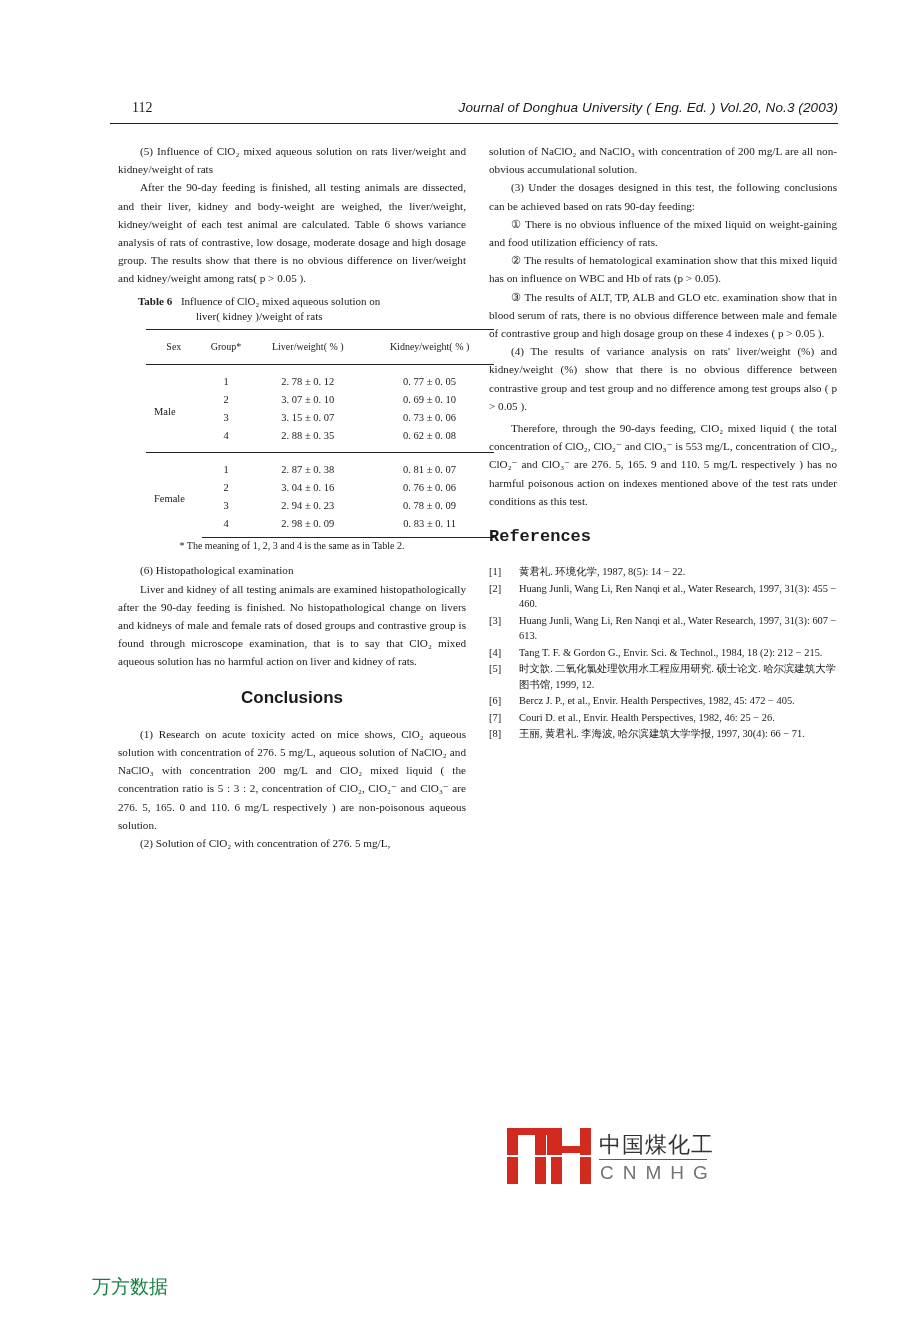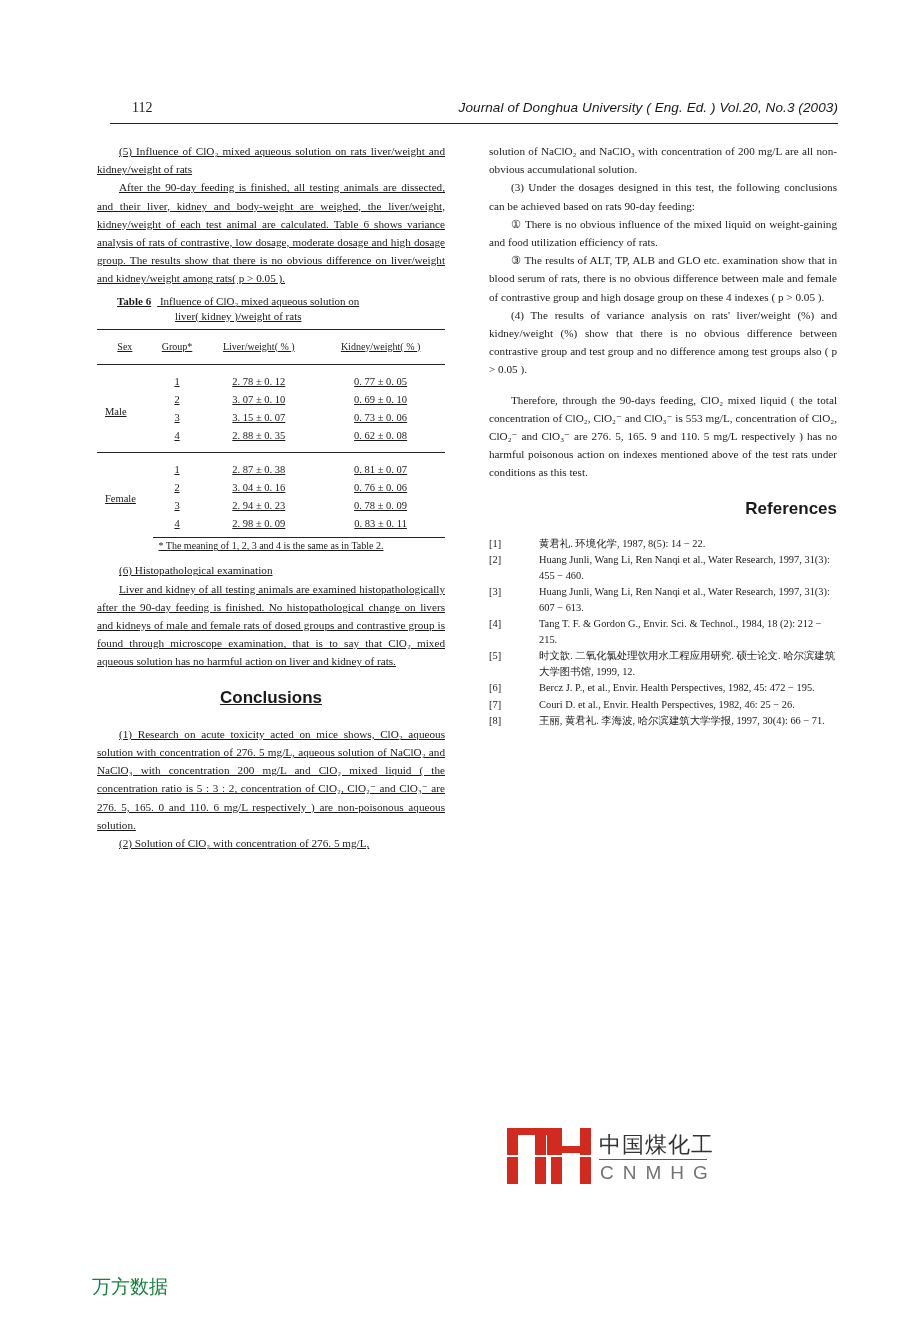--- a/index.html
+++ b/index.html
@@ -6,43 +6,43 @@
   body {
     width: 904px; height: 1320px; background: #ffffff; position: relative; overflow: hidden;
     font-family: "Liberation Serif", "DejaVu Serif", serif; color: #1a1a1a;
   }
   .header { position: absolute; left: 110px; top: 96px; width: 728px; height: 28px; }
   .page-num { position: absolute; left: 22px; top: 4px; font-size: 14px; }
   .journal { position: absolute; right: 0; top: 4px; font-family: "Liberation Sans", "DejaVu Sans", sans-serif; font-style: italic; font-size: 13.5px; letter-spacing: 0.1px; text-align: right; }
   .header-rule { position: absolute; left: 0; right: 0; bottom: 0; border-bottom: 1.6px solid #222; }
 
   .col { position: absolute; top: 142px; width: 348px; font-size: 11.2px; line-height: 18.2px; text-align: justify; }
-  .col-left { left: 97px; text-decoration: underline; }
+  .col-left { left: 118px; }
   .col-right { left: 489px; }
   p { margin: 0; }
   .ind { text-indent: 22px; }
 
   .table-caption { margin: 6px 0 4px 0; font-size: 11px; line-height: 15px; padding-left: 20px; text-indent: -0px; }
   .table-caption .lbl { font-weight: bold; margin-right: 6px; }
   .cap-line2 { padding-left: 58px; }
-  table.t6 { width: 100%; border-collapse: collapse; font-size: 10.5px; margin-top: 5px; }
+  table.t6 { width: 100%; border-collapse: collapse; font-size: 10.5px; margin-top: 5px; margin-left: 28px; }
   table.t6 thead tr th { font-weight: normal; padding: 8px 0 8px 0; border-top: 1.4px solid #222; border-bottom: 1px solid #222; text-align: center; font-size: 10px; }
   table.t6 td { padding: 0; height: 17px; text-align: center; font-size: 10.5px; }
   table.t6 tbody.male tr:first-child td { padding-top: 8px; }
   table.t6 tbody.female tr:first-child td { padding-top: 8px; border-top: 1px solid #222; }
   table.t6 tbody.female tr:last-child td { padding-bottom: 4px; border-bottom: 1.4px solid #222; }
   .sexcell { vertical-align: middle; text-align: left !important; padding-left: 8px !important; }
   .table-note { font-size: 10px; text-align: center; margin-top: 0; line-height: 15px; }
 
   .section-heading { font-family: "Liberation Sans", "DejaVu Sans", sans-serif; font-size: 17px; margin: 18px 0 18px 0; text-align: center; }
-  .section-heading.center { text-align: right; }
+  .section-heading.center { text-align: left; font-family: Liberation Mono, monospace; }
 
   .ref { display: flex; font-size: 10.4px; line-height: 15.5px; margin-bottom: 1px; text-align: left; }
   .ref .num { width: 30px; flex: none; }
-  .ref .txt { flex: 1; margin-left: 20px; }
+  .ref .txt { flex: 1; }
 
   .logo { position: absolute; left: 507px; top: 1128px; width: 210px; height: 60px; }
   .logo-mark { position: absolute; left: 0; top: 0; width: 84px; height: 56px; }
   .logo-cn { position: absolute; left: 92px; top: 2px; font-family: "DejaVu Sans", sans-serif; font-size: 22px; color: #333; letter-spacing: 1px; }
   .logo-rule { position: absolute; left: 92px; top: 31px; width: 108px; border-top: 1.5px solid #d32a1f; }
   .logo-en { position: absolute; left: 93px; top: 34px; font-family: "Liberation Sans", "DejaVu Sans", sans-serif; font-size: 19px; color: #737373; letter-spacing: 9px; }
 
   .watermark { position: absolute; left: 92px; top: 1274px; font-family: "DejaVu Sans", sans-serif; font-size: 19px; color: #15803d; }
 </style>
 </head>
@@ -128,23 +128,24 @@
   <h2 class="section-heading">Conclusions</h2>
 
   <p class="ind">(1) Research on acute toxicity acted on mice shows, ClO₂ aqueous solution with concentration of 276. 5 mg/L, aqueous solution of NaClO₂ and NaClO₃ with concentration 200 mg/L and ClO₂ mixed liquid ( the concentration ratio is 5 : 3 : 2, concentration of ClO₂, ClO₂⁻ and ClO₃⁻ are 276. 5, 165. 0 and 110. 6 mg/L respectively ) are non-poisonous aqueous solution.</p>
   <p class="ind">(2) Solution of ClO₂ with concentration of 276. 5 mg/L,</p>
 </div>
 
 <div class="col col-right">
   <p>solution of NaClO₂ and NaClO₃ with concentration of 200 mg/L are all non-obvious accumulational solution.</p>
   <p class="ind">(3) Under the dosages designed in this test, the following conclusions can be achieved based on rats 90-day feeding:</p>
   <p class="ind">① There is no obvious influence of the mixed liquid on weight-gaining and food utilization efficiency of rats.</p>
+  <p class="ind">② The results of hematological examination show that this mixed liquid has on influence on WBC and Hb of rats (p &gt; 0.05).</p>
   <p class="ind">③ The results of ALT, TP, ALB and GLO etc. examination show that in blood serum of rats, there is no obvious difference between male and female of contrastive group and high dosage group on these 4 indexes ( p &gt; 0.05 ).</p>
   <p class="ind">(4) The results of variance analysis on rats' liver/weight (%) and kidney/weight (%) show that there is no obvious difference between contrastive group and test group and no difference among test groups also ( p &gt; 0.05 ).</p>
-  <p class="ind" style="margin-top:12px">Therefore, through the 90-days feeding, ClO₂ mixed liquid ( the total concentration of ClO₂, ClO₂⁻ and ClO₃⁻ is 553 mg/L, concentration of ClO₂, ClO₂⁻ and ClO₃⁻ are 276. 5, 165. 9 and 110. 5 mg/L respectively ) has no harmful poisonous action on indexes mentioned above of the test rats under conditions as this test.</p>
+  <p class="ind" style="margin-top:4px">Therefore, through the 90-days feeding, ClO₂ mixed liquid ( the total concentration of ClO₂, ClO₂⁻ and ClO₃⁻ is 553 mg/L, concentration of ClO₂, ClO₂⁻ and ClO₃⁻ are 276. 5, 165. 9 and 110. 5 mg/L respectively ) has no harmful poisonous action on indexes mentioned above of the test rats under conditions as this test.</p>
 
   <h2 class="section-heading center">References</h2>
 
   <div>
     <div class="ref">
         <span class="num">[1]</span>
         <span class="txt">黄君礼. 环境化学, 1987, 8(5): 14 − 22.</span>
       </div>
     <div class="ref">
         <span class="num">[2]</span>
@@ -157,21 +158,21 @@
     <div class="ref">
         <span class="num">[4]</span>
         <span class="txt">Tang T. F. &amp; Gordon G., Envir. Sci. &amp; Technol., 1984, 18 (2): 212 − 215.</span>
       </div>
     <div class="ref">
         <span class="num">[5]</span>
         <span class="txt">时文歆. 二氧化氯处理饮用水工程应用研究. 硕士论文. 哈尔滨建筑大学图书馆, 1999, 12.</span>
       </div>
     <div class="ref">
         <span class="num">[6]</span>
-        <span class="txt">Bercz J. P., et al., Envir. Health Perspectives, 1982, 45: 472 − 195.</span>
+        <span class="txt">Bercz J. P., et al., Envir. Health Perspectives, 1982, 45: 472 − 405.</span>
       </div>
     <div class="ref">
         <span class="num">[7]</span>
         <span class="txt">Couri D. et al., Envir. Health Perspectives, 1982, 46: 25 − 26.</span>
       </div>
     <div class="ref">
         <span class="num">[8]</span>
         <span class="txt">王丽, 黄君礼. 李海波, 哈尔滨建筑大学学报, 1997, 30(4): 66 − 71.</span>
       </div>
   </div>

